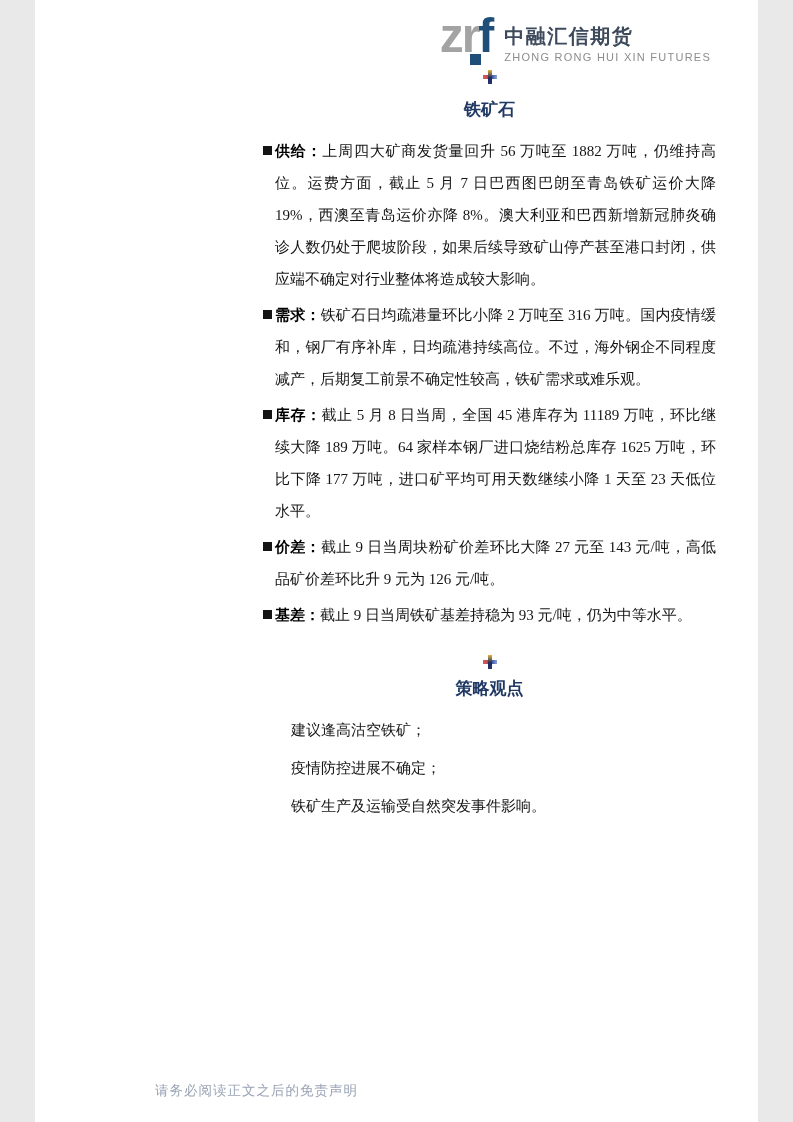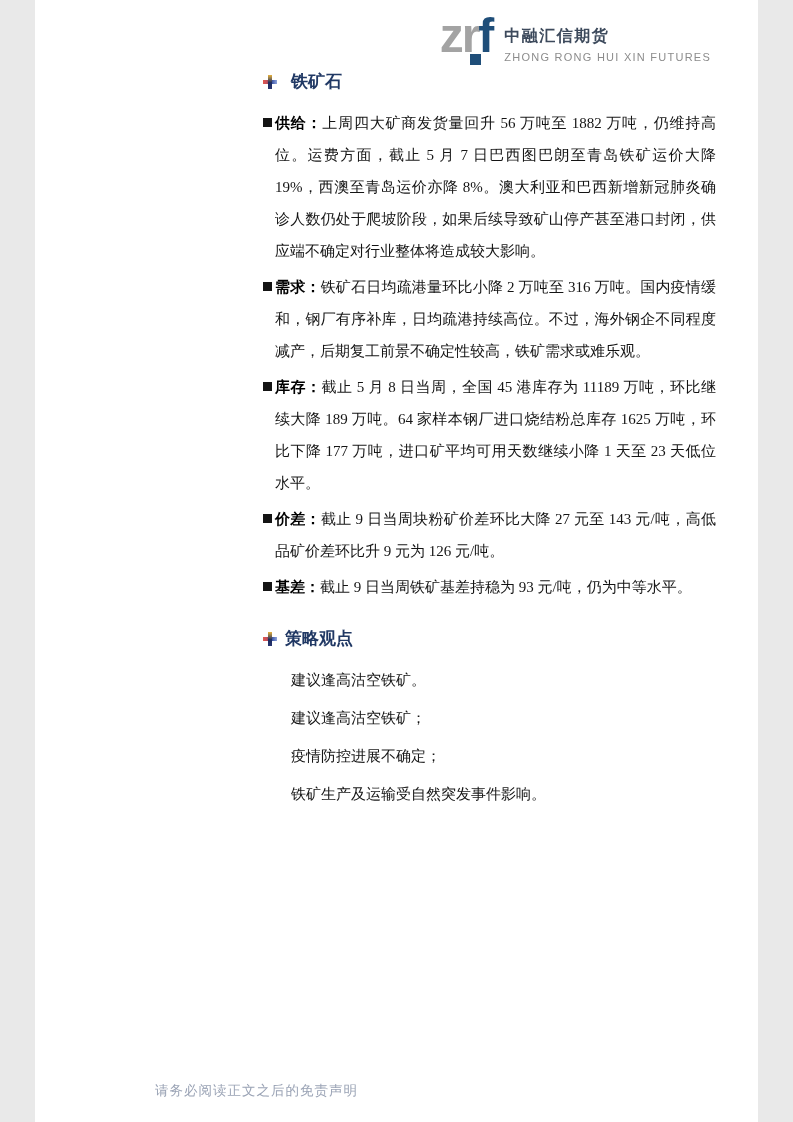--- a/index.html
+++ b/index.html
@@ -38,21 +38,21 @@
     left: 30px;
     bottom: -9px;
     width: 11px;
     height: 11px;
     background: #1f4e79;
   }
   .logo-names { padding-top: 8px; }
   .logo-cn {
     font-family: "Liberation Sans", sans-serif;
     font-weight: bold;
-    font-size: 16px;
+    font-size: 20px;
     line-height: 24px;
     letter-spacing: 1.5px;
     color: #3d4a5c;
   }
   .logo-en {
     font-family: "Liberation Sans", sans-serif;
     font-size: 11px;
     letter-spacing: 1.25px;
     color: #8c8c8c;
     margin-top: 3px;
@@ -68,20 +68,21 @@
   }
   .section-title {
     display: flex;
     align-items: center;
     gap: 14px;
     font-family: "Liberation Sans", sans-serif;
     font-weight: bold;
     font-size: 17px;
     color: #203864;
     margin-bottom: 14px;
+    flex-direction: column;
   }
   .section-title.spaced { margin-top: 24px; gap: 8px; }
 
   
   .marker {
     position: relative;
     width: 14px;
     height: 14px;
     flex: none;
   }
@@ -193,21 +194,20 @@
     </div>
 
 
     <div class="section-title spaced">
       <span class="marker">
           <span class="h-bar"></span>
           <span class="v-bar"></span>
         </span>
       <span>策略观点</span>
     </div>
-    <p class="para">建议逢高沽空铁矿。</p>
 
     <p class="para">建议逢高沽空铁矿；</p>
     <p class="para">疫情防控进展不确定；</p>
     <p class="para">铁矿生产及运输受自然突发事件影响。</p>
 
   </div>
 
   <div class="footer">请务必阅读正文之后的免责声明</div>
 
 </div>

